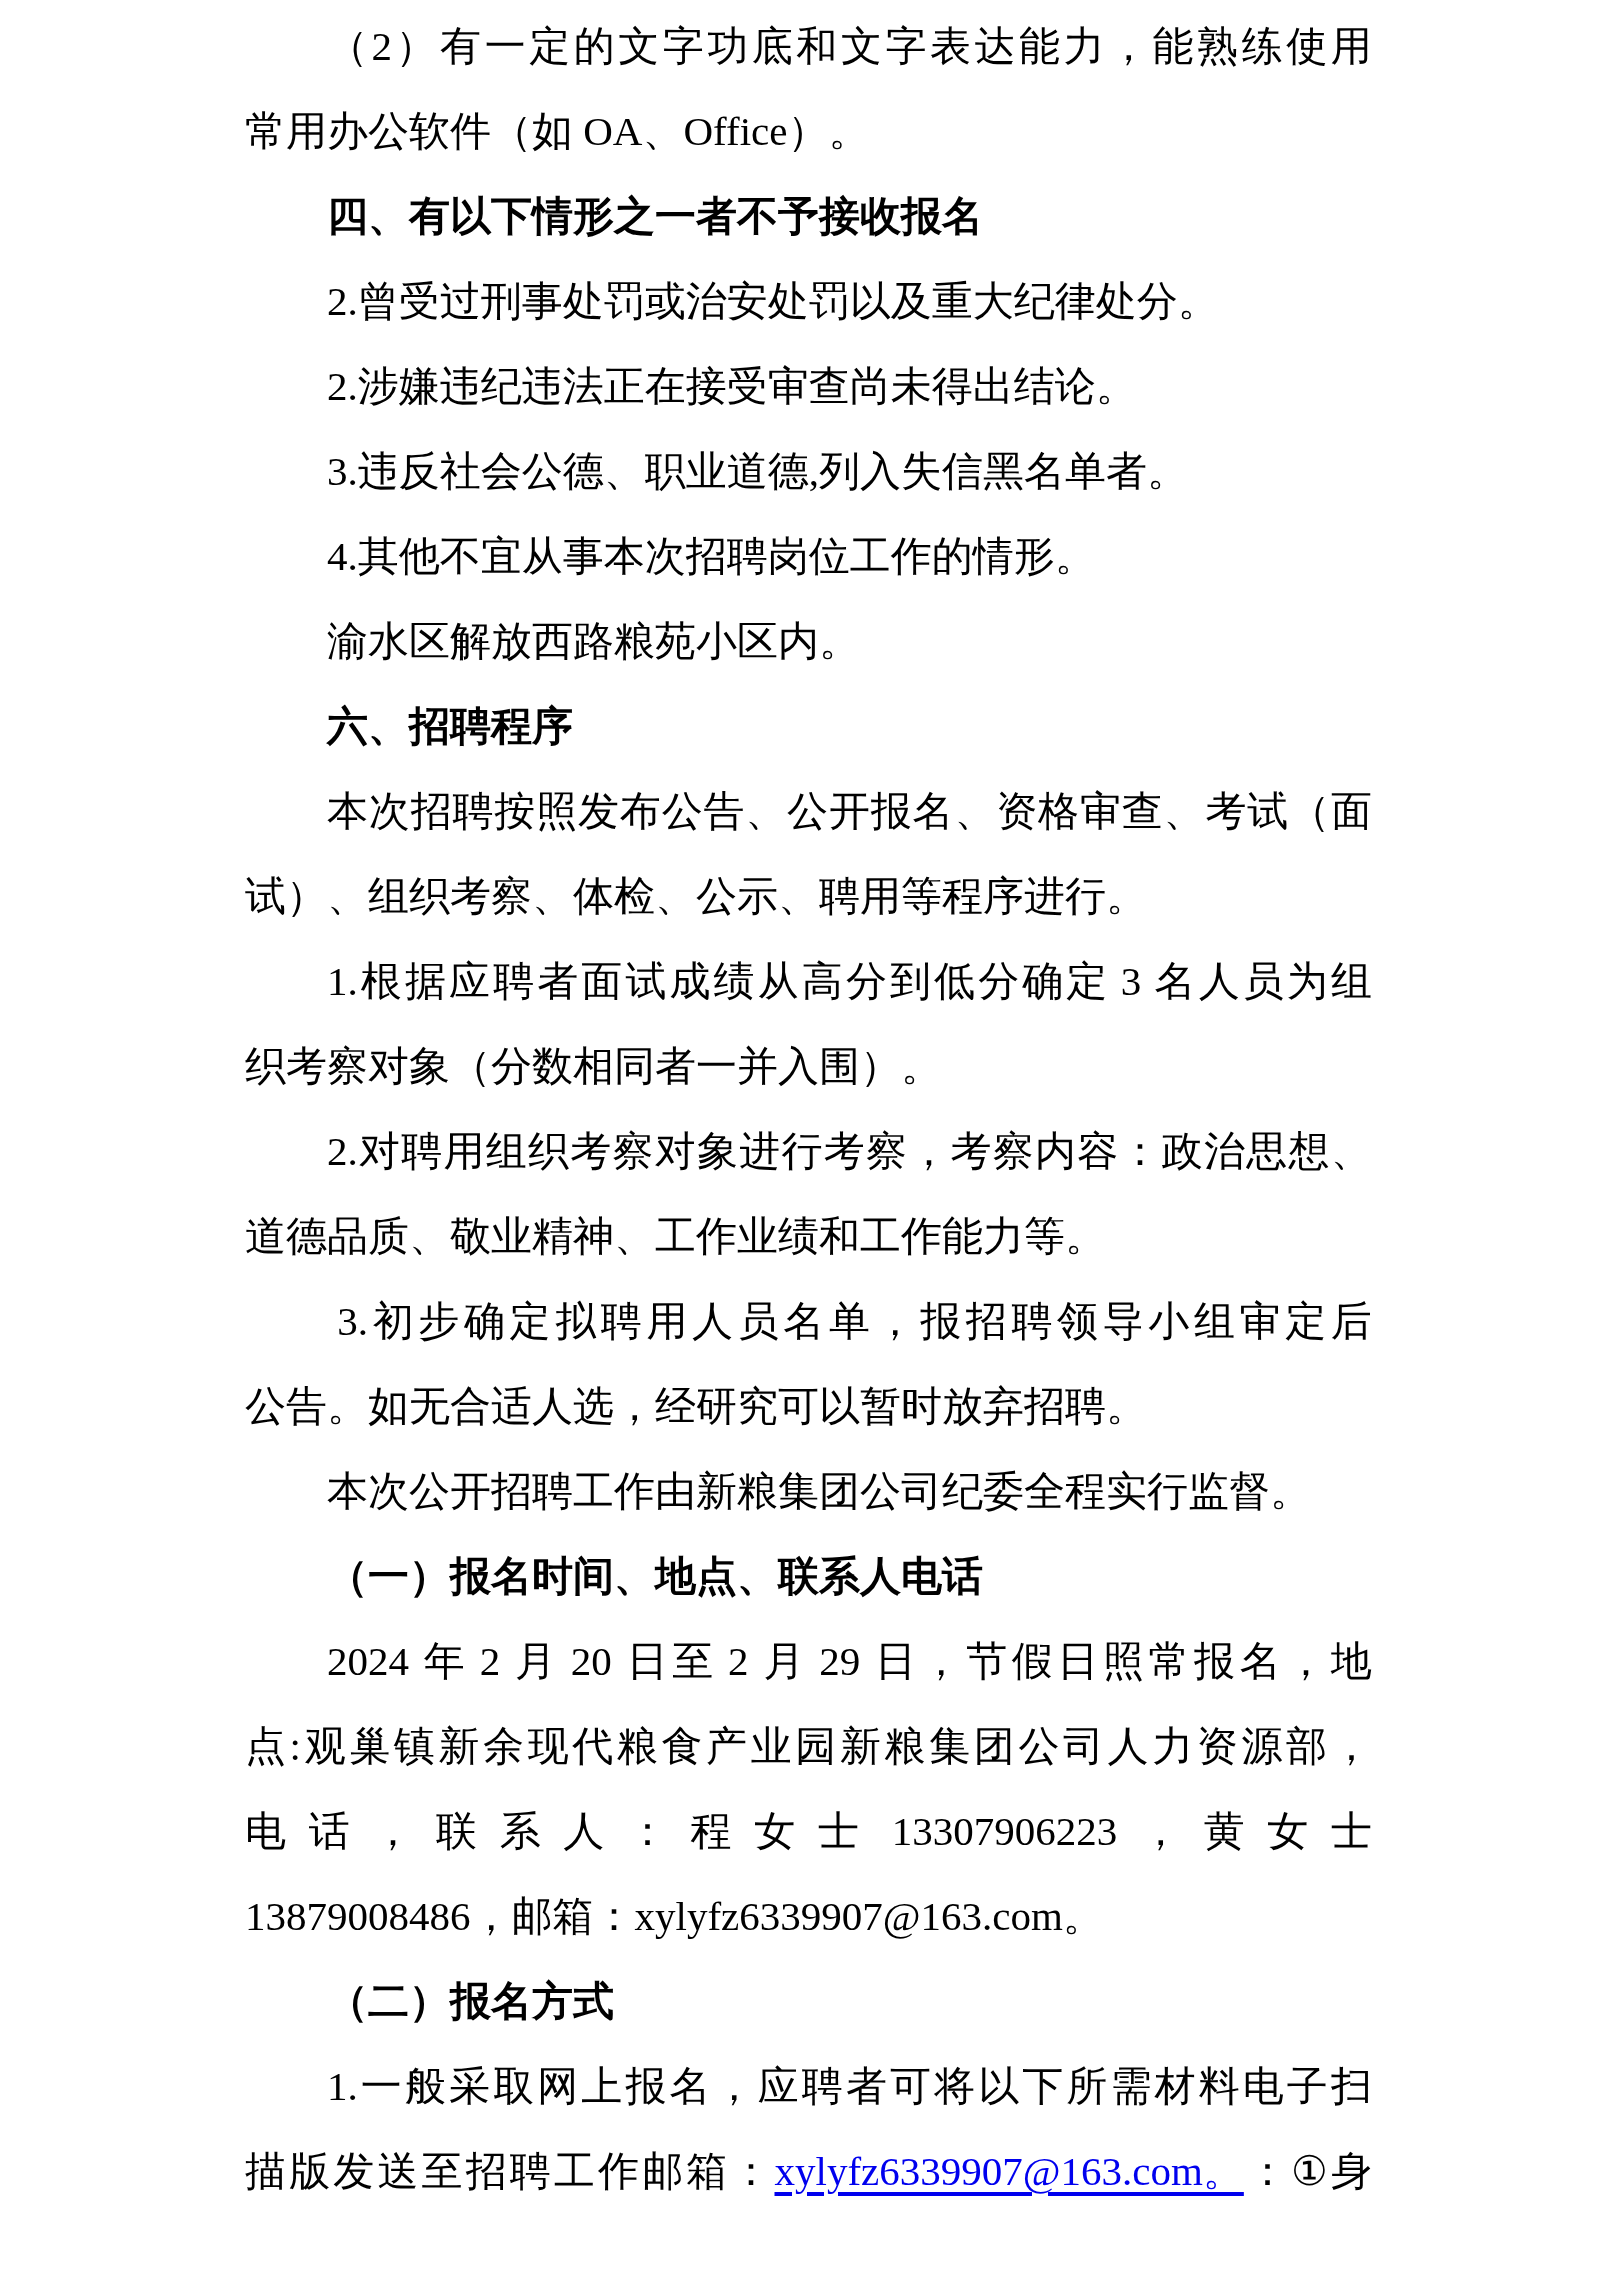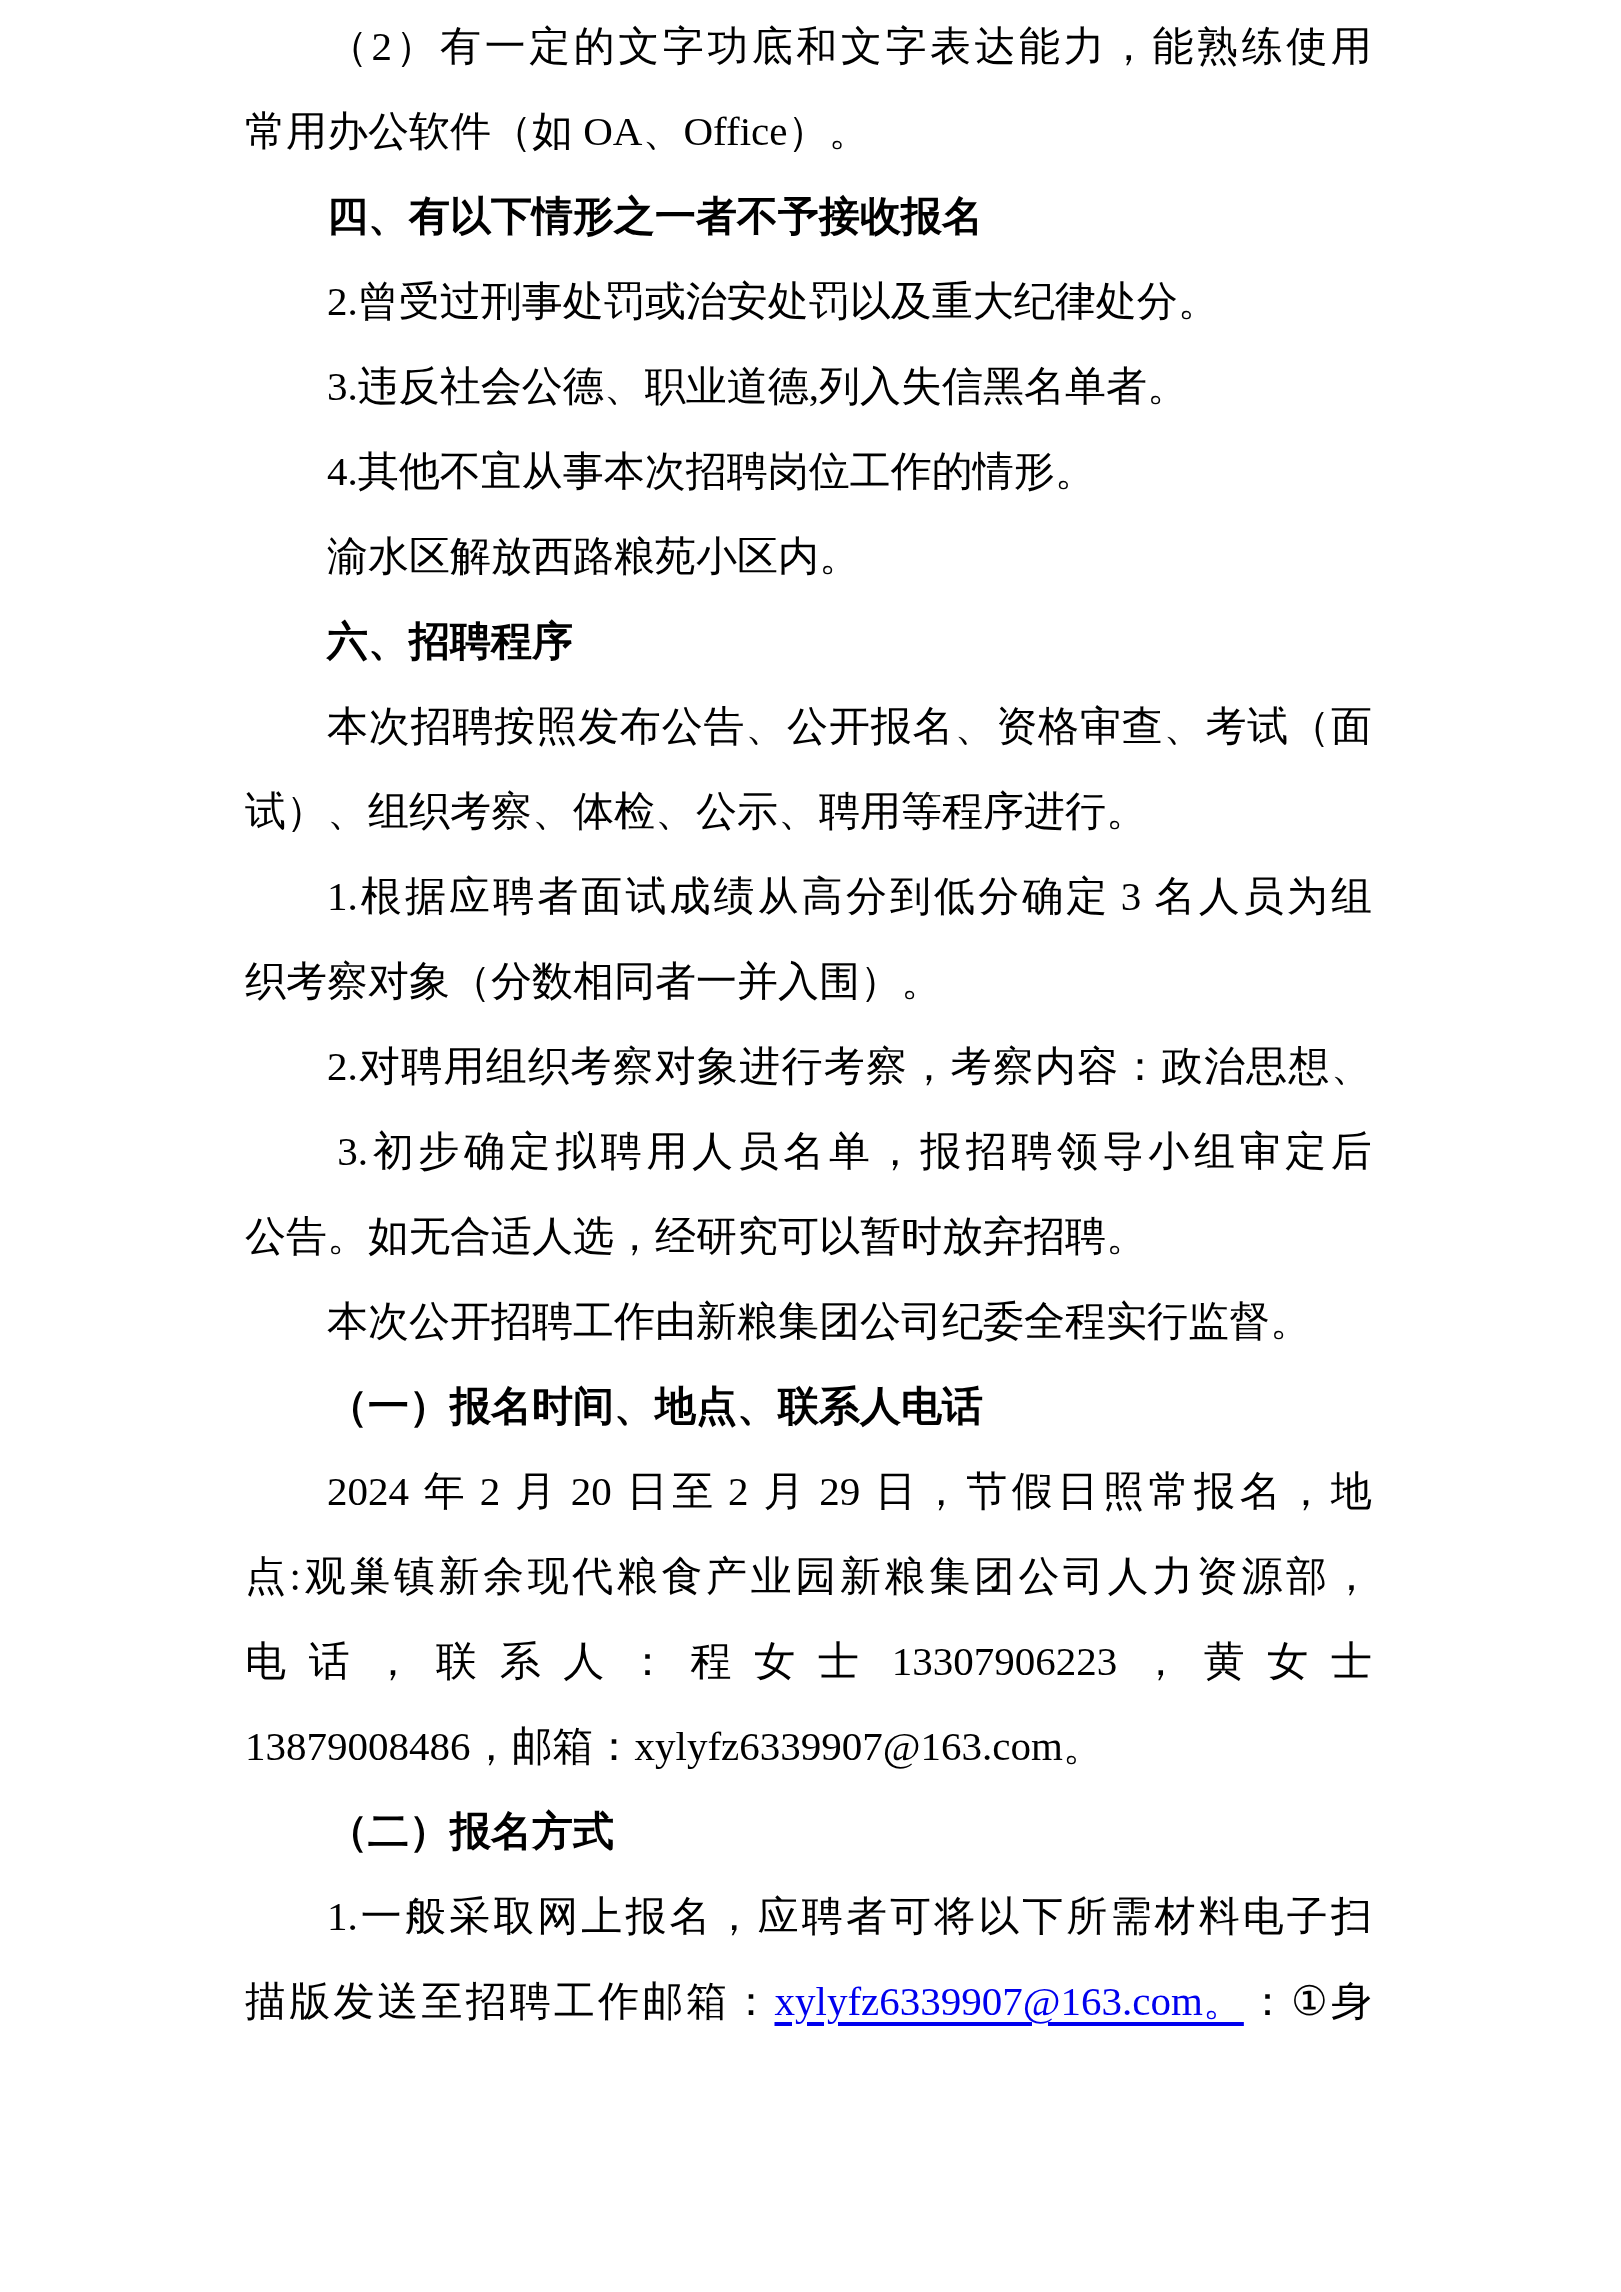--- a/index.html
+++ b/index.html
@@ -80,20 +80,21 @@
         <span class="tok">，</span>
         <span class="tok">能</span>
         <span class="tok">熟</span>
         <span class="tok">练</span>
         <span class="tok">使</span>
         <span class="tok">用</span>
       </div>
       <div class="line"><span class="tok">常用办公软件（如 OA、Office）。</span></div>
       <div class="line indent head"><span class="tok">四、有以下情形之一者不予接收报名</span></div>
       <div class="line indent"><span class="tok">2.曾受过刑事处罚或治安处罚以及重大纪律处分。</span></div>
+      <div class="line indent"><span class="tok">2.涉嫌违纪违法正在接受审查尚未得出结论。</span></div>
       <div class="line indent"><span class="tok">3.违反社会公德、职业道德,列入失信黑名单者。</span></div>
       <div class="line indent"><span class="tok">4.其他不宜从事本次招聘岗位工作的情形。</span></div>
       <div class="line indent"><span class="tok">渝水区解放西路粮苑小区内。</span></div>
       <div class="line indent head"><span class="tok">六、招聘程序</span></div>
       <div class="line indent justify">
         <span class="tok">本</span>
         <span class="tok">次</span>
         <span class="tok">招</span>
         <span class="tok">聘</span>
         <span class="tok">按</span>
@@ -166,20 +167,21 @@
         <span class="tok">察</span>
         <span class="tok">内</span>
         <span class="tok">容</span>
         <span class="tok">：</span>
         <span class="tok">政</span>
         <span class="tok">治</span>
         <span class="tok">思</span>
         <span class="tok">想</span>
         <span class="tok">、</span>
       </div>
+      <div class="line"><span class="tok">道德品质、敬业精神、工作业绩和工作能力等。</span></div>
       <div class="line indent justify">
         <span class="tok"> 3.</span>
         <span class="tok">初</span>
         <span class="tok">步</span>
         <span class="tok">确</span>
         <span class="tok">定</span>
         <span class="tok">拟</span>
         <span class="tok">聘</span>
         <span class="tok">用</span>
         <span class="tok">人</span>

